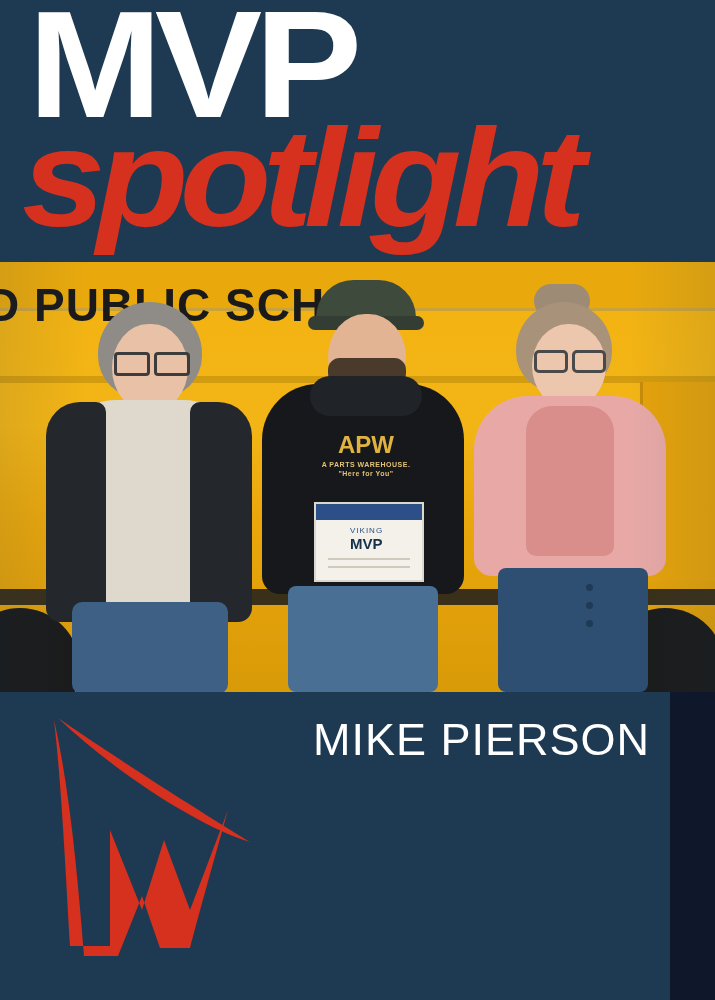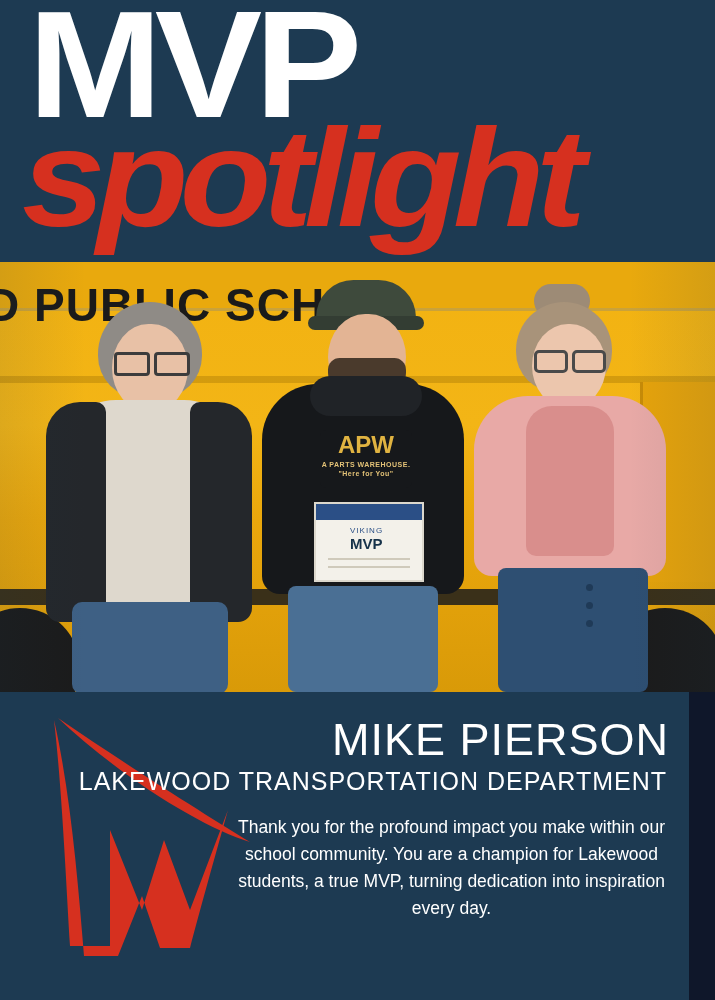--- a/index.html
+++ b/index.html
@@ -169,21 +169,20 @@
   }
 
   
   .footer {
     position: absolute;
     left: 0;
     top: 692px;
     width: 670px;
     height: 308px;
     background: #1d3a52;
-    padding-left: 19px;
   }
   .lw-mark {
     position: absolute;
     left: 14px;
     top: 18px;
     width: 260px;
     height: 262px;
   }
   .name {
     position: absolute;
@@ -285,17 +284,15 @@
     <div class="photo-shade"></div>
   </div>
 
   <div class="footer">
     <svg class="lw-mark" viewBox="0 0 260 262" aria-hidden="true">
       <path d="M40 10 C48 80, 52 170, 56 236 L96 236 L96 120 L128 200 L150 130 L176 200 L214 100 C200 150, 186 200, 176 238 L146 238 L128 186 L104 246 L70 246 C64 170, 56 80, 40 10 Z" fill="#d6301f"></path>
       <path d="M44 8 C120 60, 200 110, 236 132 C190 118, 110 70, 44 8 Z" fill="#d6301f"></path>
     </svg>
 
     <div class="name">MIKE PIERSON</div>
-    <div class="dept">LAKEWOOD  TRANSPORTATION DEPARTMENT</div>
-    <div class="message">Thank you for the profound impact you make within our school community. You are  a champion for Lakewood students, a true MVP, turning dedication into inspiration every day.</div>
   </div>
 
 </div>
 
 </body></html>

